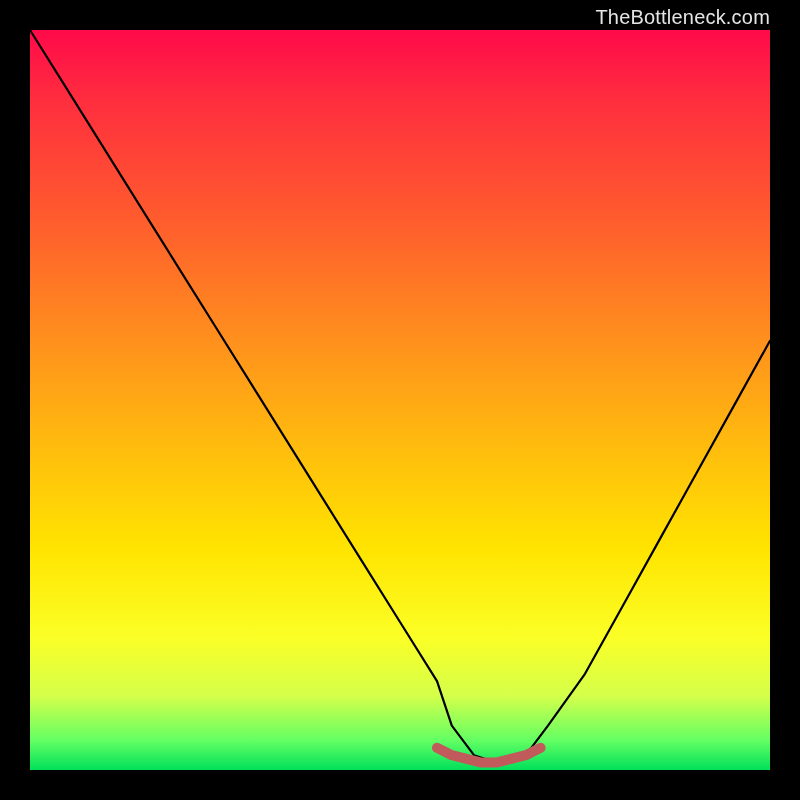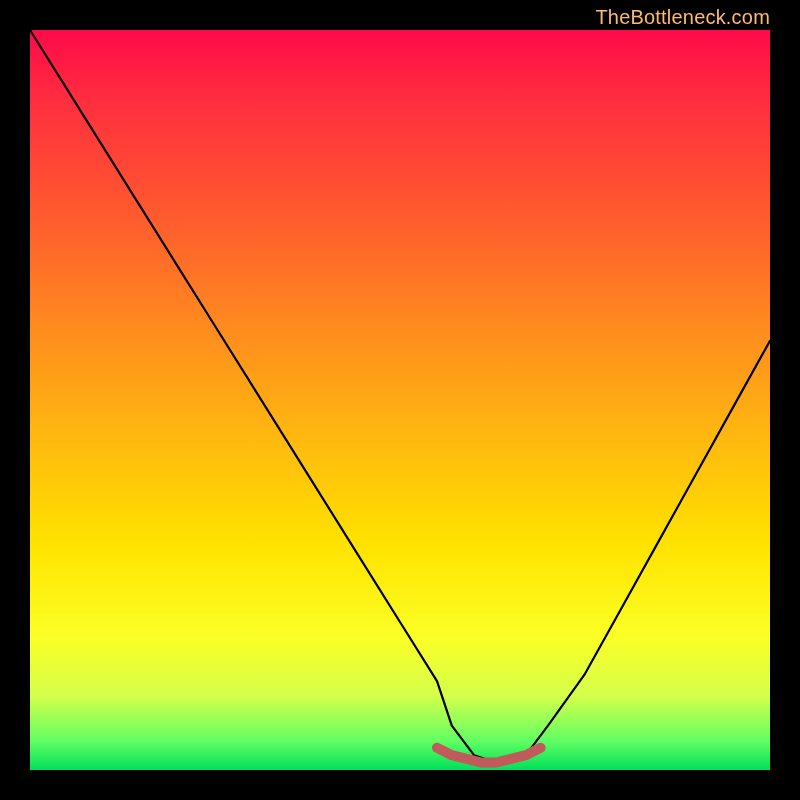--- a/index.html
+++ b/index.html
@@ -35,21 +35,21 @@
       #fbff26 82%,
       #d4ff4a 90%,
       #63ff63 96%,
       #00e05a 100%
     );
   }
   .watermark {
     position: absolute;
     top: 6px;
     right: 30px;
-    color: #fdba74;
+    color: #e5e5e5;
     font-size: 20px;
     font-weight: 500;
     letter-spacing: 0.2px;
     user-select: none;
   }
   svg.overlay {
     position: absolute;
     left: 0;
     top: 0;
     width: 740px;

